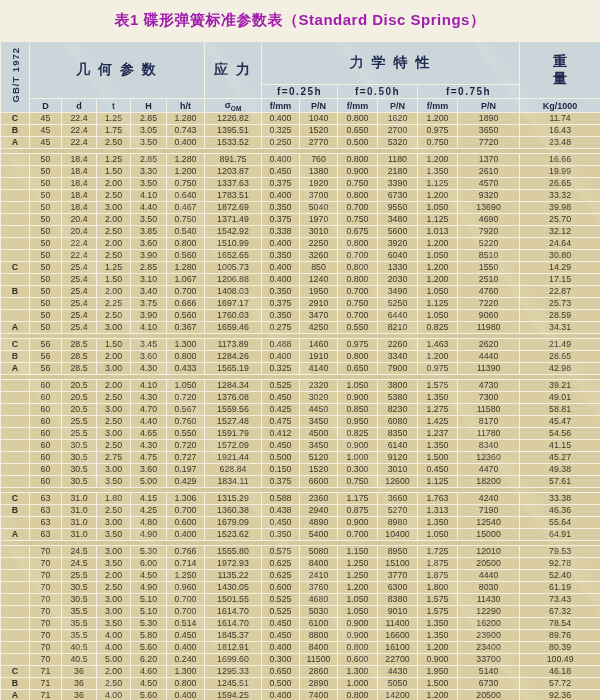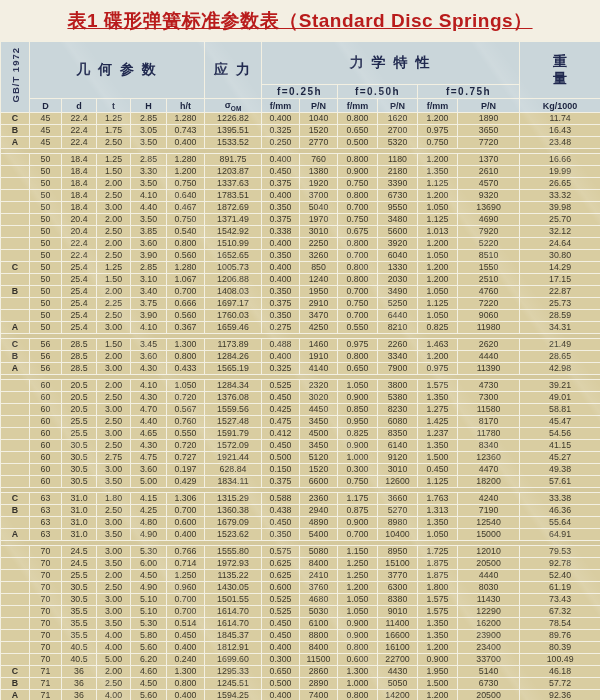--- a/index.html
+++ b/index.html
@@ -9,21 +9,21 @@
     font-family:"Liberation Sans", sans-serif;
     overflow:hidden;
   }
   .page { position:relative; width:600px; height:700px; background:#f1ecdc; }
 
   .title-bar {
     height:41px; display:flex; align-items:center; justify-content:center;
     background:#f3efe3;
   }
   .page-title {
-    margin:0; font-size:19px; font-weight:bold; color:#b91c1c; letter-spacing:0.5px;text-decoration:underline;
+    margin:0; font-size:15px; font-weight:bold; color:#a21caf; letter-spacing:0.5px;
   }
 
   table.spring {
     border-collapse:collapse; width:600px; table-layout:fixed;
   }
   table.spring th, table.spring td {
     border:1px solid #f3f0e2; padding:0; text-align:center;
     overflow:hidden; white-space:nowrap;
   }
   thead th { background:#cad6da; color:#20294f; }

